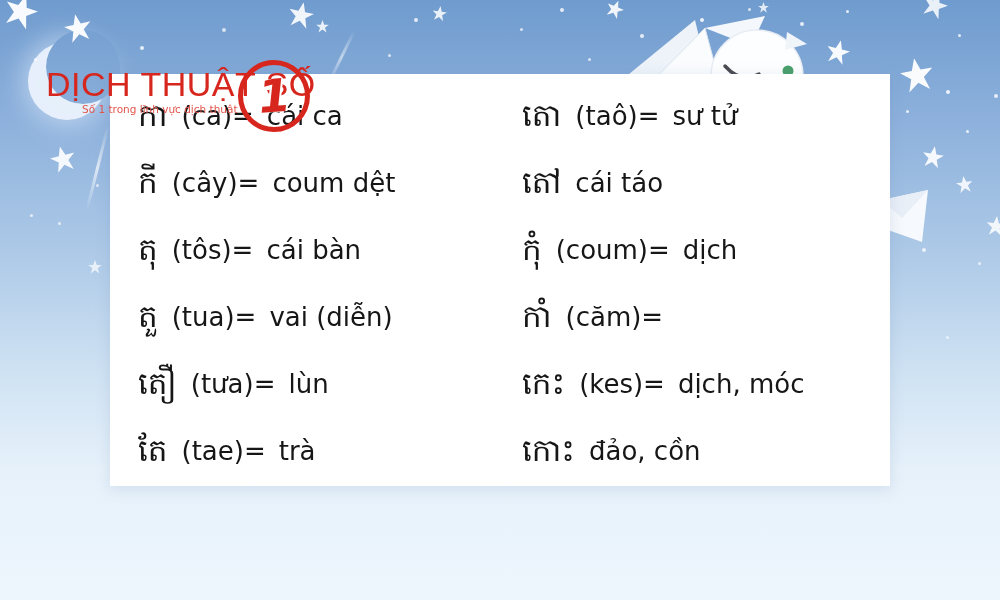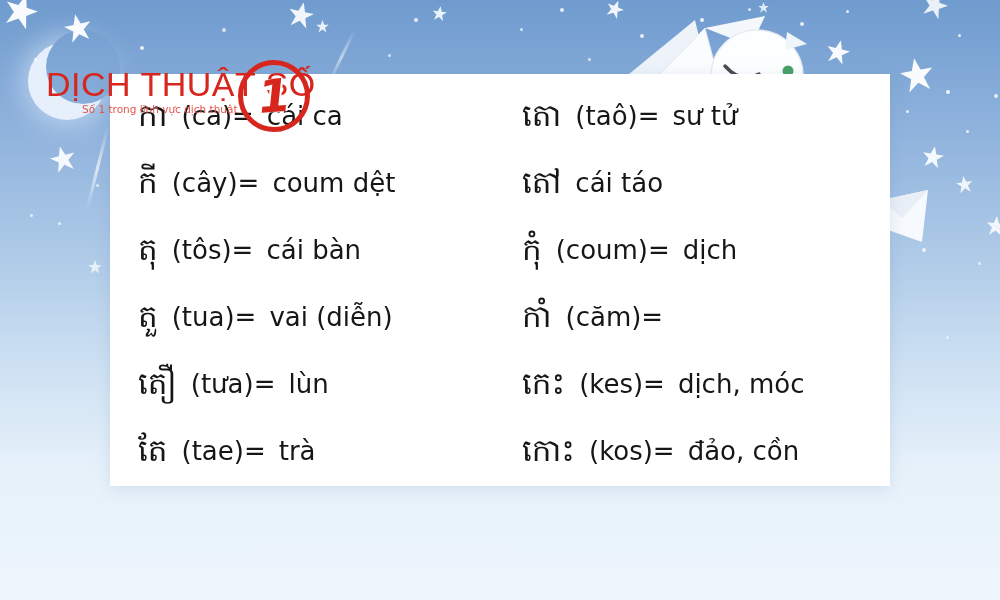--- a/index.html
+++ b/index.html
@@ -186,18 +186,17 @@
         <span class="khmer">កាំ</span>
         <span class="pron">(căm)=</span>
       </div>
       <div class="entry">
         <span class="khmer">កេះ</span>
         <span class="pron">(kes)=</span>
         <span class="meaning">dịch, móc</span>
       </div>
       <div class="entry">
         <span class="khmer">កោះ</span>
-        <span class="pron">(kos)=</span>
         <span class="meaning">đảo, cồn</span>
       </div>
     </div>
 
 </div>
 
 </body></html>

